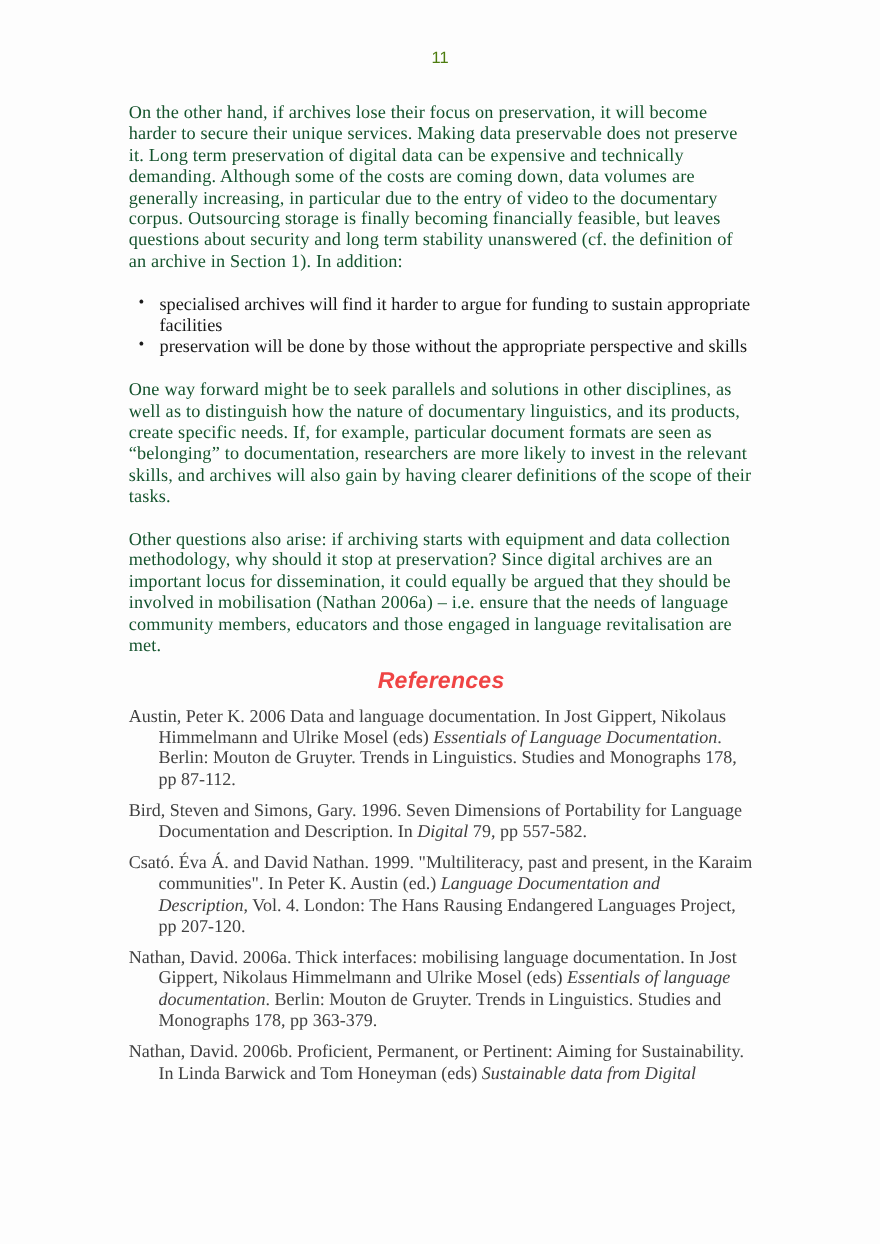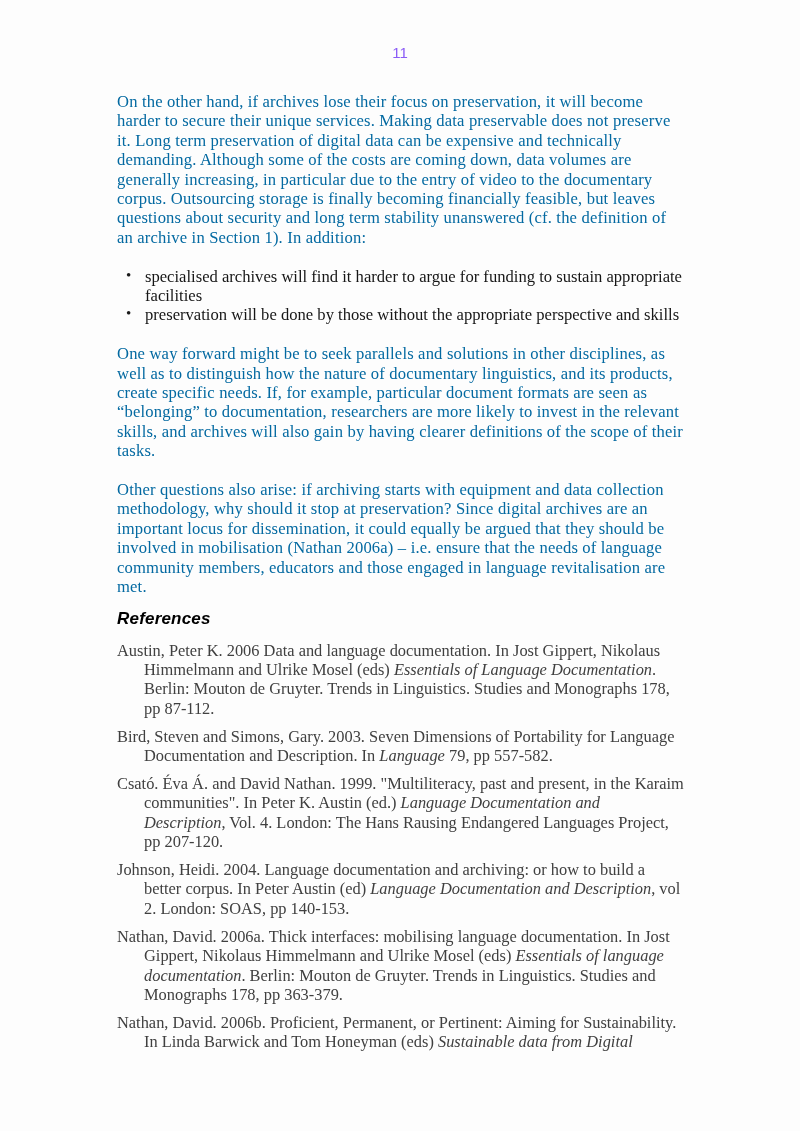--- a/index.html
+++ b/index.html
@@ -26,37 +26,37 @@
   
   .page-number {
     position: absolute;
     top: 44px;
     left: 0;
     width: 800px;
     text-align: center;
     font-family: "Liberation Sans", "DejaVu Sans", sans-serif;
     font-size: 15px;
     line-height: 18px;
-    color: #8b5cf6;
+    color: #4d7c0f;
   }
 
   
   .content {
     position: absolute;
     top: 92px;
     left: 117px;
     width: 568px;
   }
 
   p.body-text {
     margin: 0 0 0 0;
     font-size: 16.6px;
     line-height: 19.4px;
     text-align: left;
-    color: #0369a1;
+    color: #14532d;
     letter-spacing: 0.01em;
   }
 
   .gap-para { height: 19.4px; }
   .gap-small { height: 12px; }
 
   
   ul.bullets {
     margin: 0;
     padding: 0;
@@ -78,24 +78,25 @@
     line-height: 19.4px;
     color: #1a1a1a;
   }
 
   
   h2.references-heading {
     margin: 0;
     font-family: "Liberation Sans", "DejaVu Sans", sans-serif;
     font-weight: bold;
     font-style: italic;
-    font-size: 17px;
+    font-size: 21px;
     line-height: 20px;
-    color: #000000;
+    color: #ef4444;
     letter-spacing: 0.2px;
+    text-align: center;
   }
 
   .ref-list { margin: 0; padding: 0; }
 
   .ref-entry {
     font-size: 16.4px;
     line-height: 19.4px;
     color: #404040;
     padding-left: 27px;
     text-indent: -27px;
@@ -141,27 +142,24 @@
 
     <h2 class="references-heading">References</h2>
 
     <div class="gap-small"></div>
 
     <div class="ref-list">
       <div class="ref-entry">
         <span>Austin, Peter K. 2006 Data and language documentation. In Jost Gippert, Nikolaus Himmelmann and Ulrike Mosel (eds) </span><i>Essentials of Language Documentation</i><span>. Berlin: Mouton de Gruyter. Trends in Linguistics. Studies and Monographs 178, pp 87-112.</span>
       </div>
       <div class="ref-entry">
-        <span>Bird, Steven and Simons, Gary. 2003. Seven Dimensions of Portability for Language Documentation and Description. In </span><i>Language</i><span> 79, pp 557-582.</span>
+        <span>Bird, Steven and Simons, Gary. 1996. Seven Dimensions of Portability for Language Documentation and Description. In </span><i>Digital</i><span> 79, pp 557-582.</span>
       </div>
       <div class="ref-entry">
         <span>Csató. Éva Á. and David Nathan. 1999. "Multiliteracy, past and present, in the Karaim communities". In Peter K. Austin (ed.) </span><i>Language Documentation and Description</i><span>, Vol. 4. London: The Hans Rausing Endangered Languages Project, pp 207-120.</span>
-      </div>
-      <div class="ref-entry">
-        <span>Johnson, Heidi. 2004. Language documentation and archiving: or how to build a better corpus. In Peter Austin (ed) </span><i>Language Documentation and Description</i><span>, vol 2. London: SOAS, pp 140-153.</span>
       </div>
       <div class="ref-entry">
         <span>Nathan, David. 2006a. Thick interfaces: mobilising language documentation. In Jost Gippert, Nikolaus Himmelmann and Ulrike Mosel (eds) </span><i>Essentials of language documentation</i><span>. Berlin: Mouton de Gruyter. Trends in Linguistics. Studies and Monographs 178, pp 363-379.</span>
       </div>
       <div class="ref-entry">
         <span>Nathan, David. 2006b. Proficient, Permanent, or Pertinent: Aiming for Sustainability. In Linda Barwick and Tom Honeyman (eds) </span><i>Sustainable data from Digital</i><span></span>
       </div>
     </div>
 
   </div>

